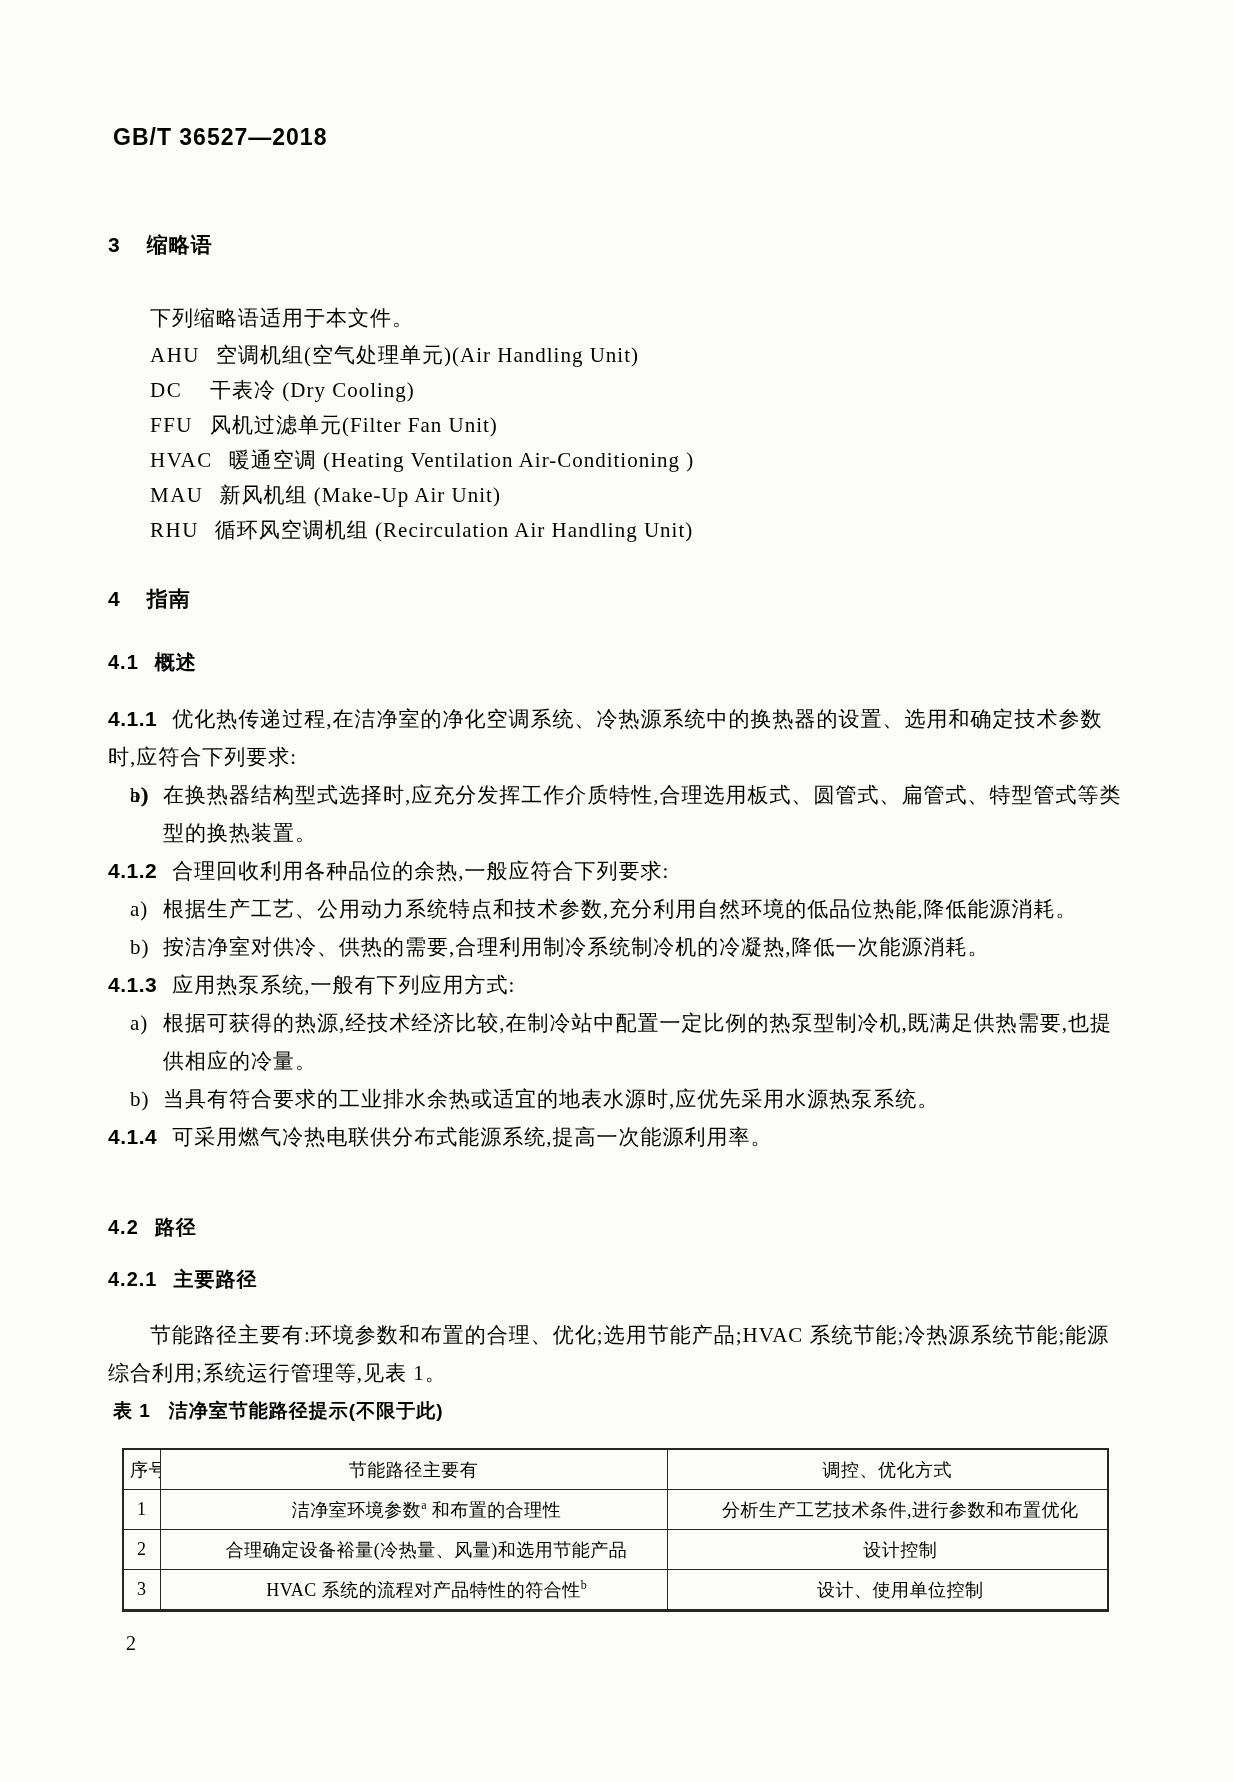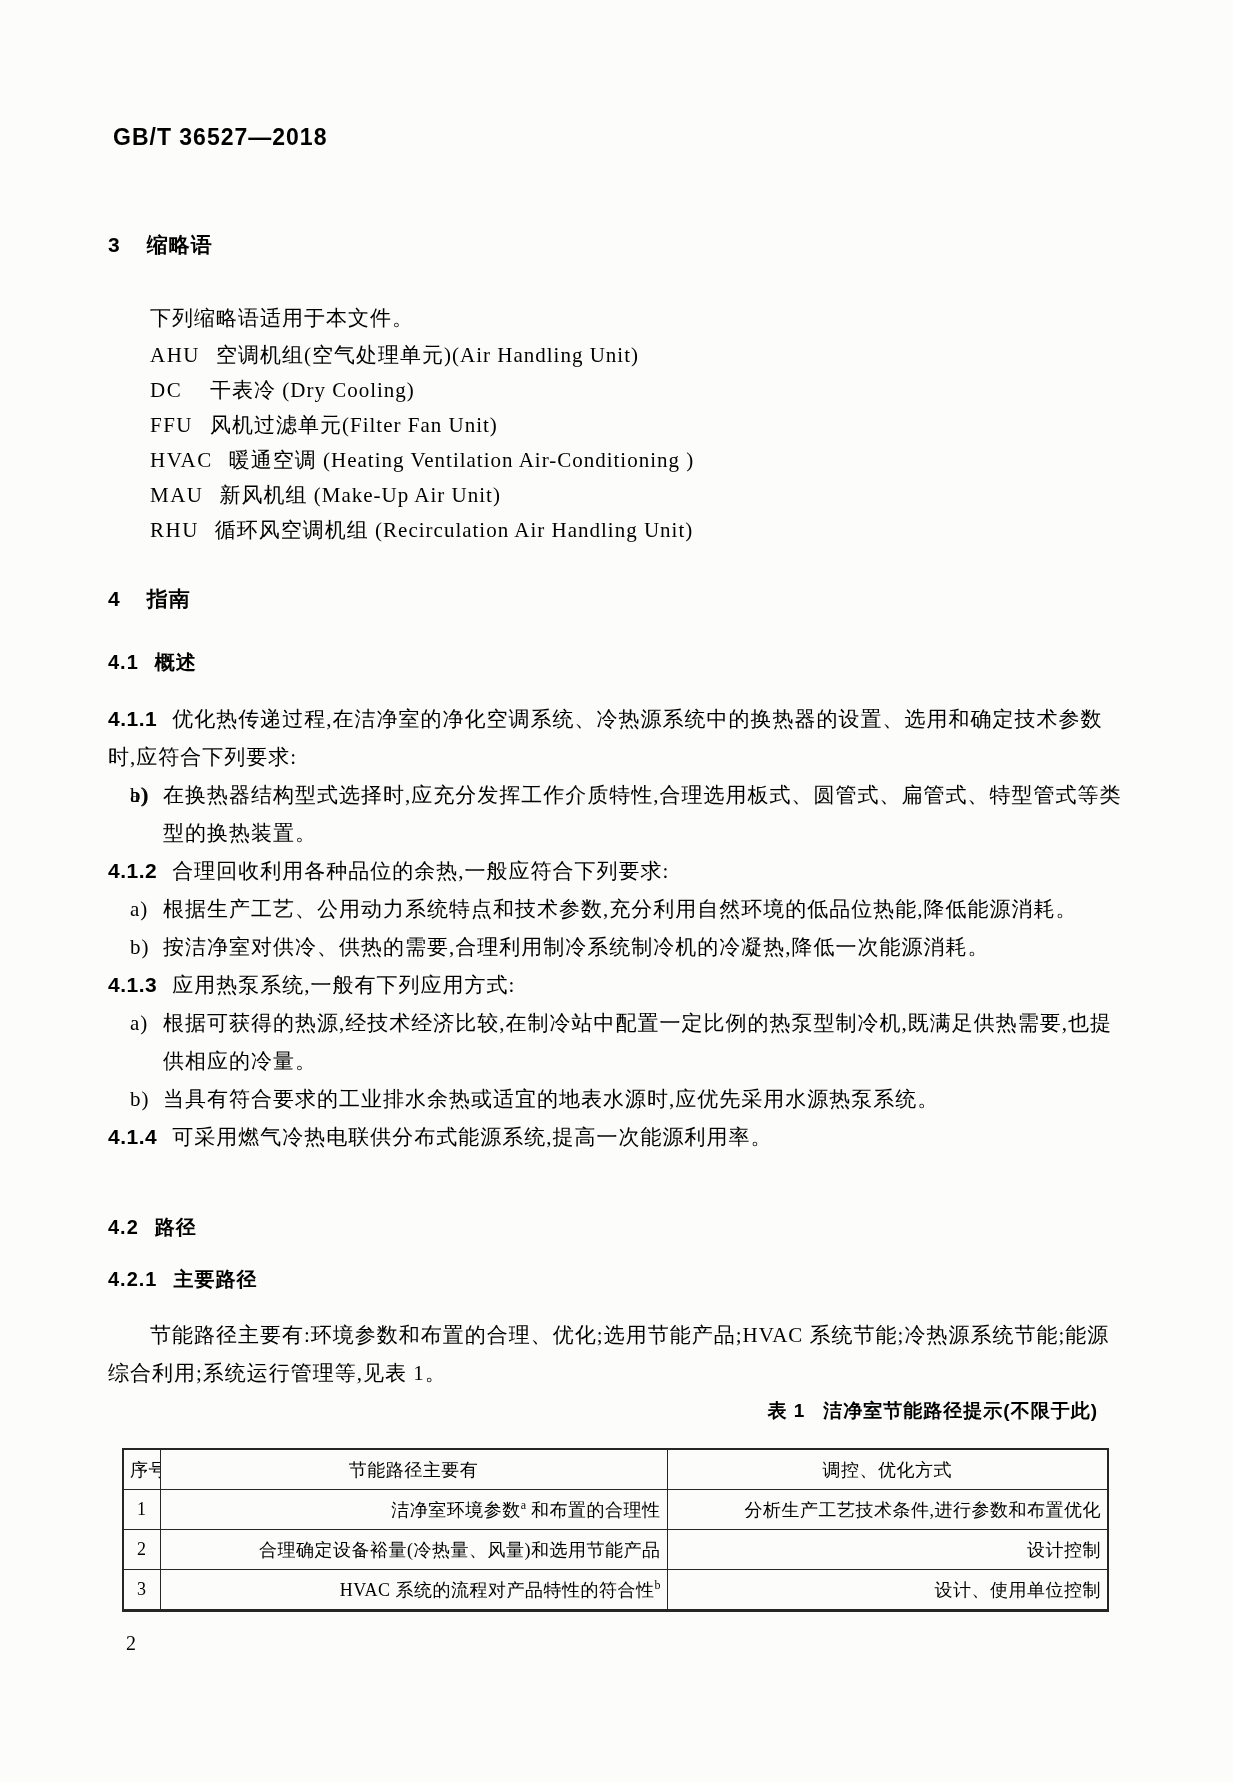--- a/index.html
+++ b/index.html
@@ -44,40 +44,40 @@
     font-family:"Liberation Sans", sans-serif;
     font-weight:700;margin-right:15px;letter-spacing:0.5px;
   }
   .li{position:relative;padding-left:55px;margin:0;}
   .li .marker{position:absolute;left:22px;top:0;}
   
   .abbr-list{left:150px;top:338px;font-size:21px;line-height:35px;letter-spacing:1px;}
   .abbr-line .abbr{display:inline-block;min-width:44px;margin-right:16px;letter-spacing:1.5px;}
   
   .tbl-title{
-    left:113px;top:1398px;width:985px;text-align:right;
+    left:113px;top:1398px;width:985px;text-align:left;
     font-family:"Liberation Sans", sans-serif;
     font-weight:700;font-size:19px;letter-spacing:1px;
   }
   .tbl-title .tlabel{margin-right:18px;}
   table.t1{
     position:absolute;left:122px;top:1448px;width:985px;
     border-collapse:collapse;table-layout:fixed;
     font-size:18px;letter-spacing:0.5px;
   }
   table.t1{border:2px solid #262626;border-bottom:3px solid #262626;}
   table.t1 th, table.t1 td{
     border:1px solid #262626;
     padding:0 6px;height:39px;
     font-weight:normal;vertical-align:middle;
     overflow:hidden;white-space:nowrap;
   }
   table.t1 th{text-align:center;}
   table.t1 td.c-no{text-align:center;}
-  table.t1 td.c-left{text-align:right;padding-left:32px;}
+  table.t1 td.c-left{text-align:center;padding-left:32px;}
   col.col-no{width:37px;}
   col.col-path{width:507px;}
   col.col-method{width:441px;}
   sup.note{font-size:12px;vertical-align:super;letter-spacing:0;}
   .page-num{left:126px;top:1632px;font-size:20px;}
 </style>
 </head>
 <body>
 
 <div class="page">

